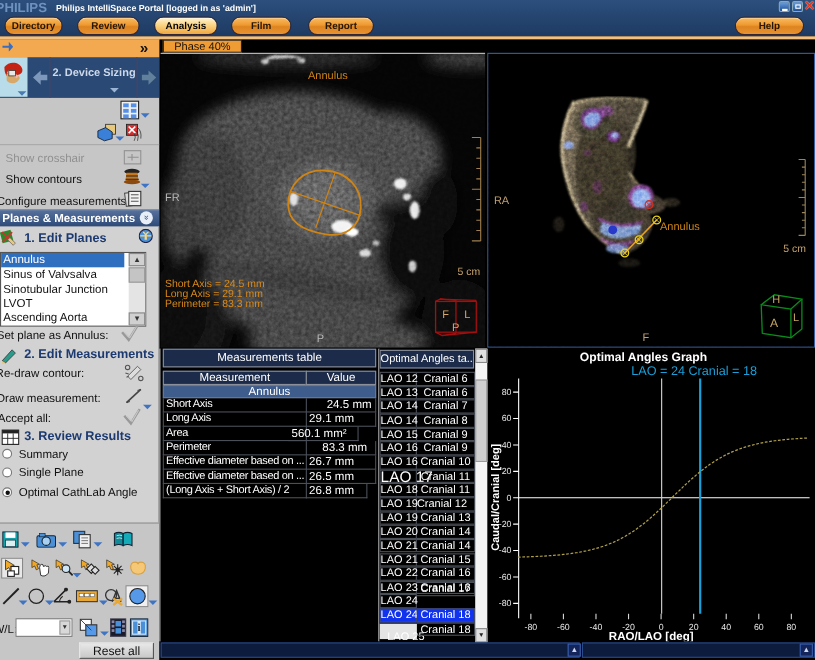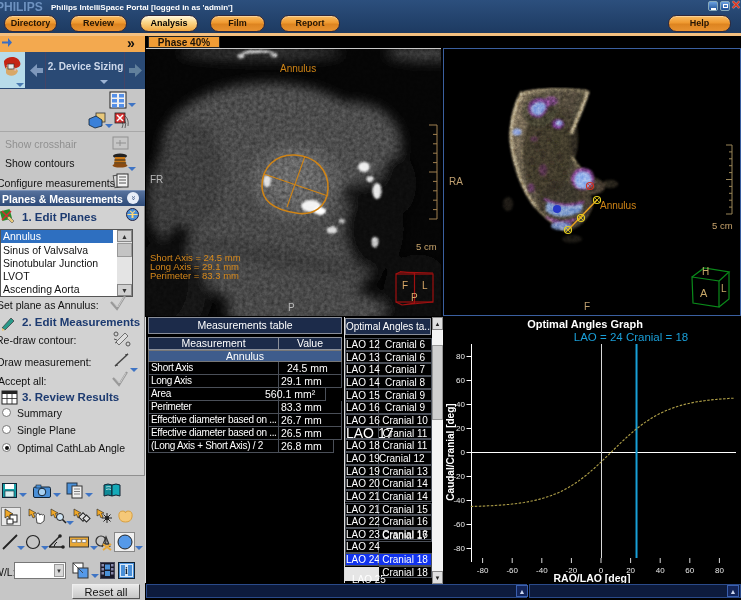--- a/index.html
+++ b/index.html
@@ -285,21 +285,21 @@
     <rect x="3" y="3" width="4" height="11" fill="#4a90d8"></rect>
     <rect x="10" y="3" width="4" height="11" fill="#4a90d8"></rect>
     <text x="8.5" y="12" font-size="10" font-weight="bold" fill="#123" text-anchor="middle" font-family="Liberation Serif">i</text>
   </svg>
 
 <div class="abs" style="left:3px;top:608px;width:63px;height:15px;background:linear-gradient(#e8e8e8,#c8c8c8);border:1px solid #555;border-top-color:#eee;border-left-color:#eee;font-size:11px;text-align:left;line-height:14px;color:#111">Exit</div>
 <div class="abs" style="left:72px;top:584px;width:68px;height:15px;background:linear-gradient(#e8e8e8,#c8c8c8);border:1px solid #555;border-top-color:#eee;border-left-color:#eee;font-size:11px;text-align:center;line-height:14px;color:#111">Reset all</div>
 
 <div class="abs" style="left:145px;top:36px;width:596px;height:564px;background:#000"></div>
 
-<div class="abs" style="left:148px;top:36px;width:72px;height:12px;background:#f09c35;border:1px solid #222;font-size:10px;font-weight:bold;color:#1a1208;text-align:center;line-height:11px">Phase 40%</div>
+<div class="abs" style="left:148px;top:36px;width:72px;height:12px;background:#f09c35;border:1px solid #222;font-size:10px;font-weight:normal;color:#1a1208;text-align:center;line-height:11px">Phase 40%</div>
 
 <div class="abs" style="left:146px;top:48px;width:295px;height:1px;background:#c8c8c8"></div>
 <svg class="abs" style="left:146px;top:49px" width="295" height="267" id="ct" viewBox="0 0 295 267">
     <defs>
       <filter id="nz" x="0" y="0" width="100%" height="100%" color-interpolation-filters="sRGB">
         <feTurbulence type="fractalNoise" baseFrequency="0.28" numOctaves="4" seed="7"></feTurbulence>
         <feColorMatrix type="saturate" values="0"></feColorMatrix>
         <feComponentTransfer>
           <feFuncA type="table" tableValues="1 1"></feFuncA>
         </feComponentTransfer>
@@ -494,27 +494,27 @@
     <text x="277" y="243" fill="#c8a868" font-size="10">L</text>
   </svg>
 
 <div class="abs" style="left:145px;top:317px;width:1px;height:266px;background:#ddd"></div>
 <div class="abs" style="left:146px;top:317px;width:198px;height:266px;background:#000"></div>
 <div class="abs" style="left:148px;top:317px;width:194px;height:17px;background:#1c2b4a;border:1px solid #8a8f9a;color:#fff;font-size:10.5px;text-align:center;line-height:15px">Measurements table</div>
 <div class="abs" style="left:148px;top:337px;width:131px;height:13px;background:#1c2b4a;border:1px solid #8a8f9a;color:#fff;font-size:10.5px;text-align:center;line-height:11px">Measurement</div>
 <div class="abs" style="left:278px;top:337px;width:64px;height:13px;background:#1c2b4a;border:1px solid #8a8f9a;color:#fff;font-size:10.5px;text-align:center;line-height:11px">Value</div>
 <div class="abs" style="left:148px;top:350px;width:194px;height:12px;background:#3e5c8c;border:1px solid #777;color:#fff;font-size:10.5px;text-align:center;line-height:10px">Annulus</div>
 <div class="abs" style="left:148px;top:362px;width:131px;height:13px;border:1px solid #4a4f58;border-top:none;color:#fff;font-size:10px;letter-spacing:-0.3px;line-height:12px;padding-left:2px;white-space:nowrap;overflow:hidden">Short Axis</div>
-<div class="abs" style="left:278px;top:362px;width:64px;height:13px;border:1px solid #4a4f58;border-top:none;border-left:none;color:#fff;font-size:10.5px;line-height:12px;padding-left:9px;white-space:nowrap;overflow:hidden">24.5 mm</div>
+<div class="abs" style="left:278px;top:362px;width:64px;height:13px;border:1px solid #4a4f58;border-top:none;border-left:none;color:#fff;font-size:10.5px;line-height:12px;padding-left:19px;white-space:nowrap;overflow:hidden">24.5 mm</div>
 <div class="abs" style="left:148px;top:375px;width:131px;height:13px;border:1px solid #4a4f58;border-top:none;color:#fff;font-size:10px;letter-spacing:-0.3px;line-height:12px;padding-left:2px;white-space:nowrap;overflow:hidden">Long Axis</div>
 <div class="abs" style="left:278px;top:375px;width:64px;height:13px;border:1px solid #4a4f58;border-top:none;border-left:none;color:#fff;font-size:10.5px;line-height:12px;padding-left:3px;white-space:nowrap;overflow:hidden">29.1 mm</div>
 <div class="abs" style="left:148px;top:388px;width:131px;height:13px;border:1px solid #4a4f58;border-top:none;color:#fff;font-size:10px;letter-spacing:-0.3px;line-height:12px;padding-left:2px;white-space:nowrap;overflow:hidden">Area</div>
 <div class="abs" style="left:262px;top:388px;width:64px;height:13px;border:1px solid #4a4f58;border-top:none;border-left:none;color:#fff;font-size:10.5px;line-height:12px;padding-left:3px;white-space:nowrap;overflow:hidden">560.1 mm²</div>
 <div class="abs" style="left:148px;top:401px;width:131px;height:13px;border:1px solid #4a4f58;border-top:none;color:#fff;font-size:10px;letter-spacing:-0.3px;line-height:12px;padding-left:2px;white-space:nowrap;overflow:hidden">Perimeter</div>
-<div class="abs" style="left:278px;top:401px;width:64px;height:13px;border:1px solid #4a4f58;border-top:none;border-left:none;color:#fff;font-size:10.5px;line-height:12px;padding-left:3px;white-space:nowrap;overflow:hidden">83.3 mm</div>
+<div class="abs" style="left:278px;top:401px;width:64px;height:13px;border:1px solid #4a4f58;border-top:none;border-left:none;color:#fff;font-size:10.5px;line-height:12px;padding-left:15px;white-space:nowrap;overflow:hidden">83.3 mm</div>
 <div class="abs" style="left:148px;top:414px;width:131px;height:13px;border:1px solid #4a4f58;border-top:none;color:#fff;font-size:10px;letter-spacing:-0.3px;line-height:12px;padding-left:2px;white-space:nowrap;overflow:hidden">Effective diameter based on ...</div>
 <div class="abs" style="left:278px;top:414px;width:64px;height:13px;border:1px solid #4a4f58;border-top:none;border-left:none;color:#fff;font-size:10.5px;line-height:12px;padding-left:3px;white-space:nowrap;overflow:hidden">26.7 mm</div>
 <div class="abs" style="left:148px;top:427px;width:131px;height:13px;border:1px solid #4a4f58;border-top:none;color:#fff;font-size:10px;letter-spacing:-0.3px;line-height:12px;padding-left:2px;white-space:nowrap;overflow:hidden">Effective diameter based on ...</div>
 <div class="abs" style="left:278px;top:427px;width:64px;height:13px;border:1px solid #4a4f58;border-top:none;border-left:none;color:#fff;font-size:10.5px;line-height:12px;padding-left:3px;white-space:nowrap;overflow:hidden">26.5 mm</div>
 <div class="abs" style="left:148px;top:440px;width:131px;height:13px;border:1px solid #4a4f58;border-top:none;color:#fff;font-size:10px;letter-spacing:-0.3px;line-height:12px;padding-left:2px;white-space:nowrap;overflow:hidden">(Long Axis + Short Axis) / 2</div>
 <div class="abs" style="left:278px;top:440px;width:56px;height:13px;border:1px solid #4a4f58;border-top:none;border-left:none;color:#fff;font-size:10.5px;line-height:12px;padding-left:3px;white-space:nowrap;overflow:hidden">26.8 mm</div>
 
 <div class="abs" style="left:344px;top:317px;width:1px;height:266px;background:#ddd"></div>
 <div class="abs" style="left:345px;top:317px;width:87px;height:266px;background:#000;overflow:hidden">
 <div style="position:absolute;left:0;top:1px;width:86px;height:17px;background:#1c2b4a;border:1px solid #8a8f9a;color:#fff;font-size:10px;text-align:center;line-height:16px;white-space:nowrap;overflow:hidden">Optimal Angles ta...</div>

